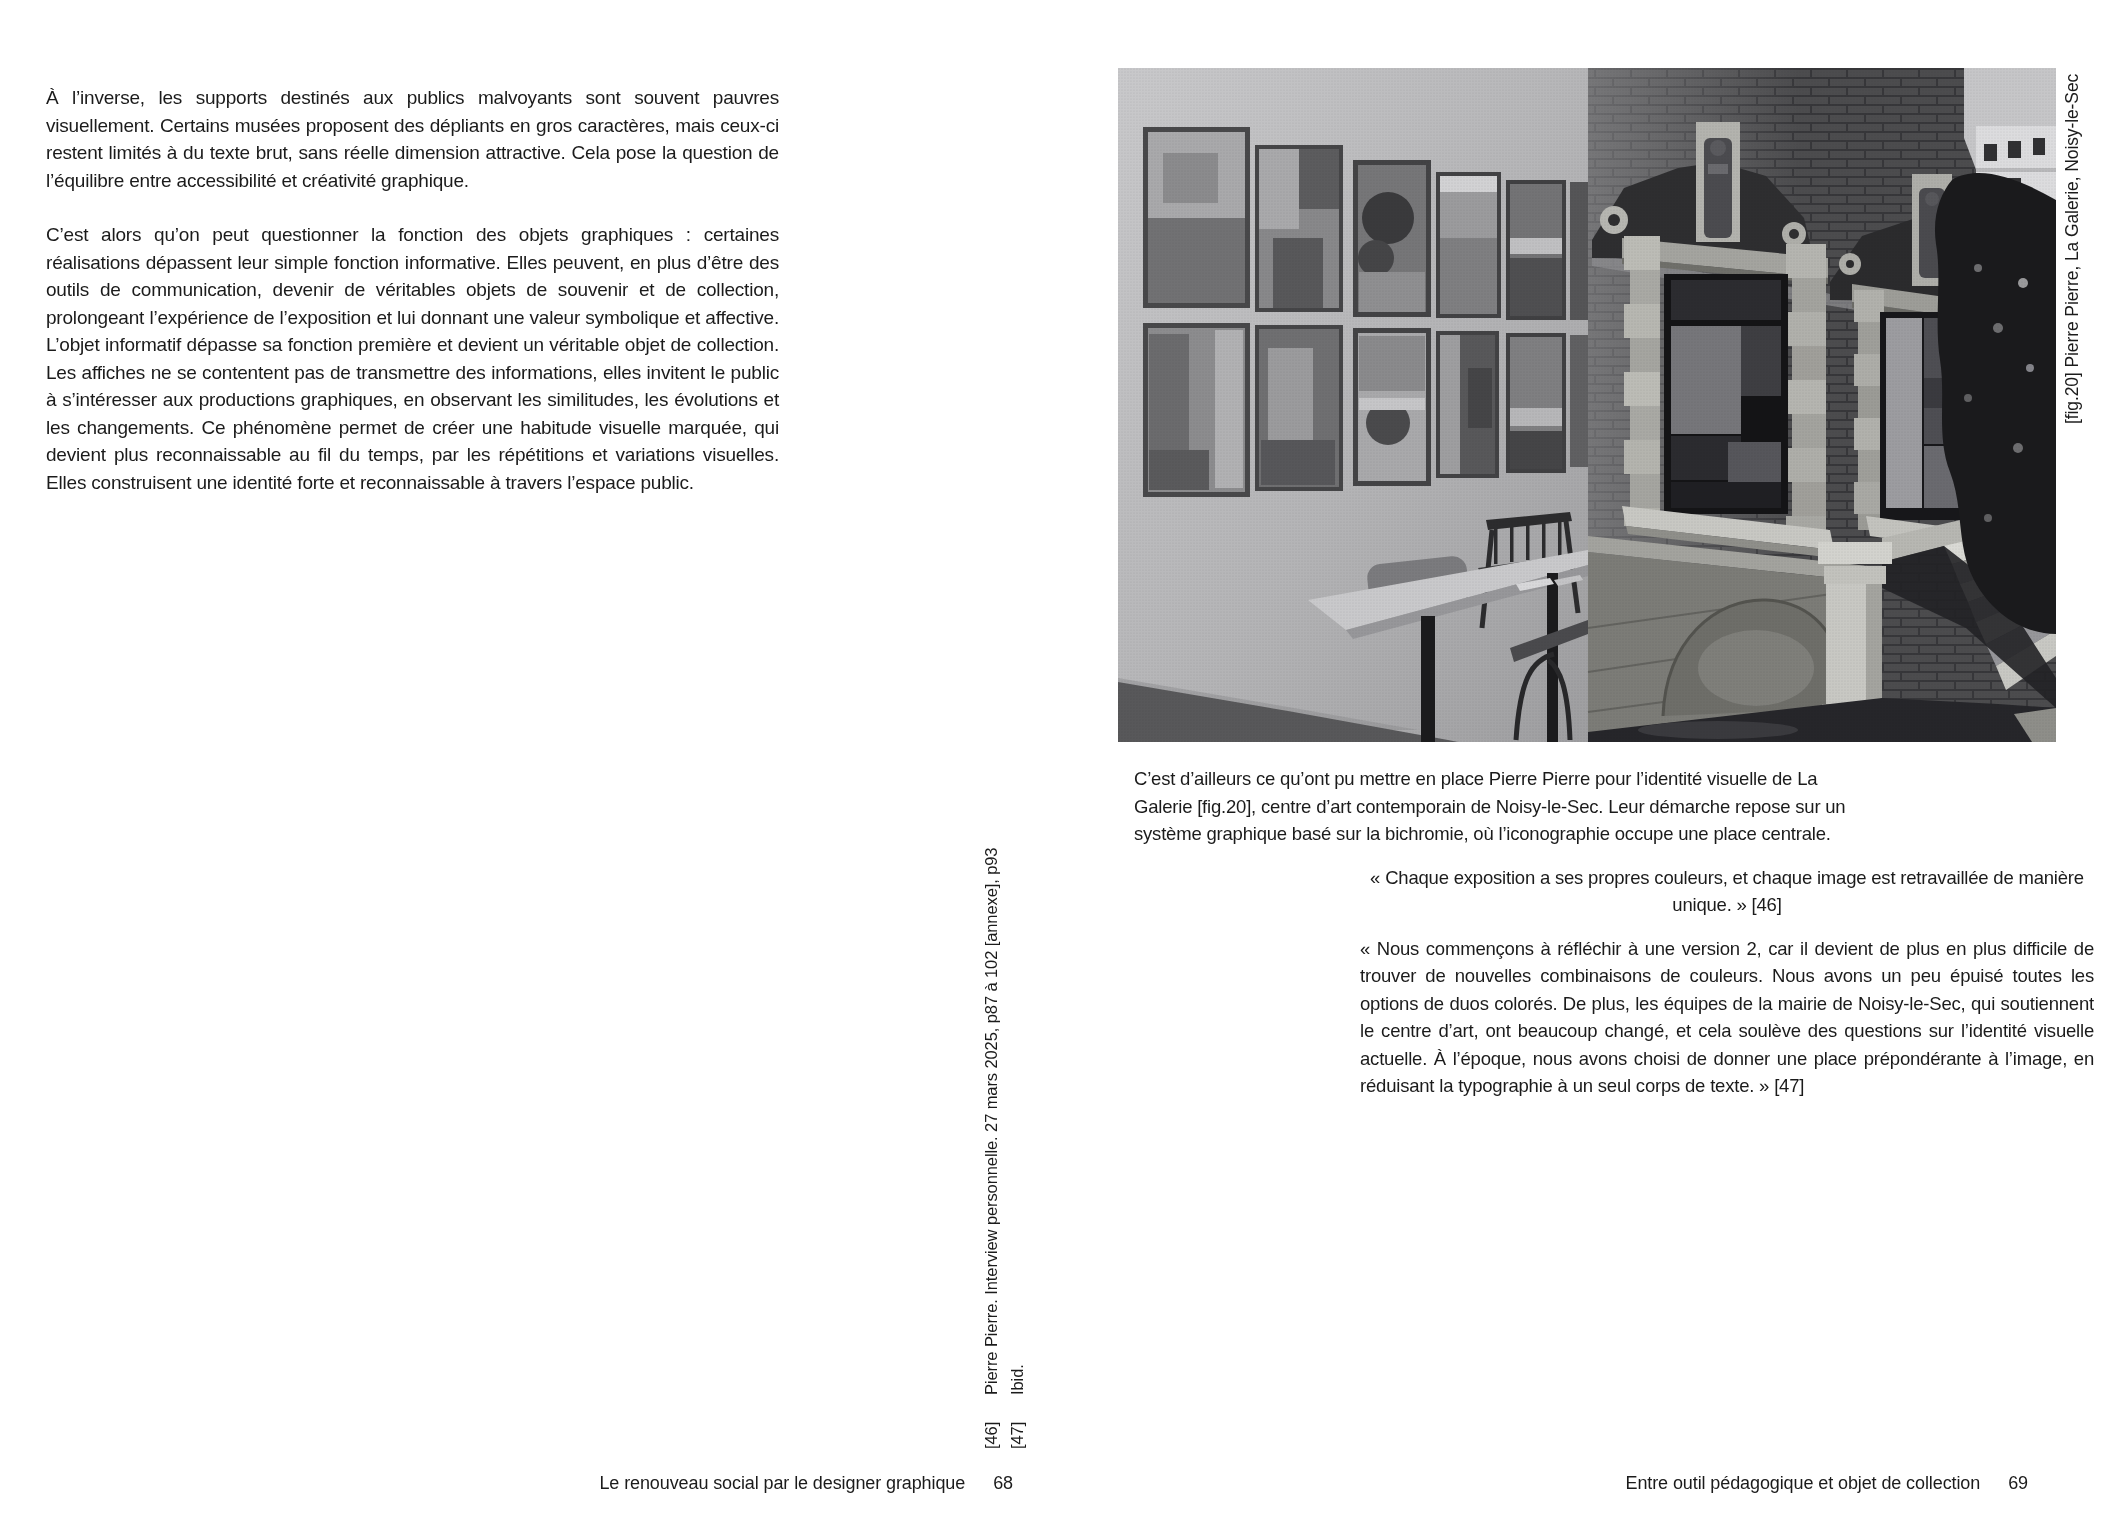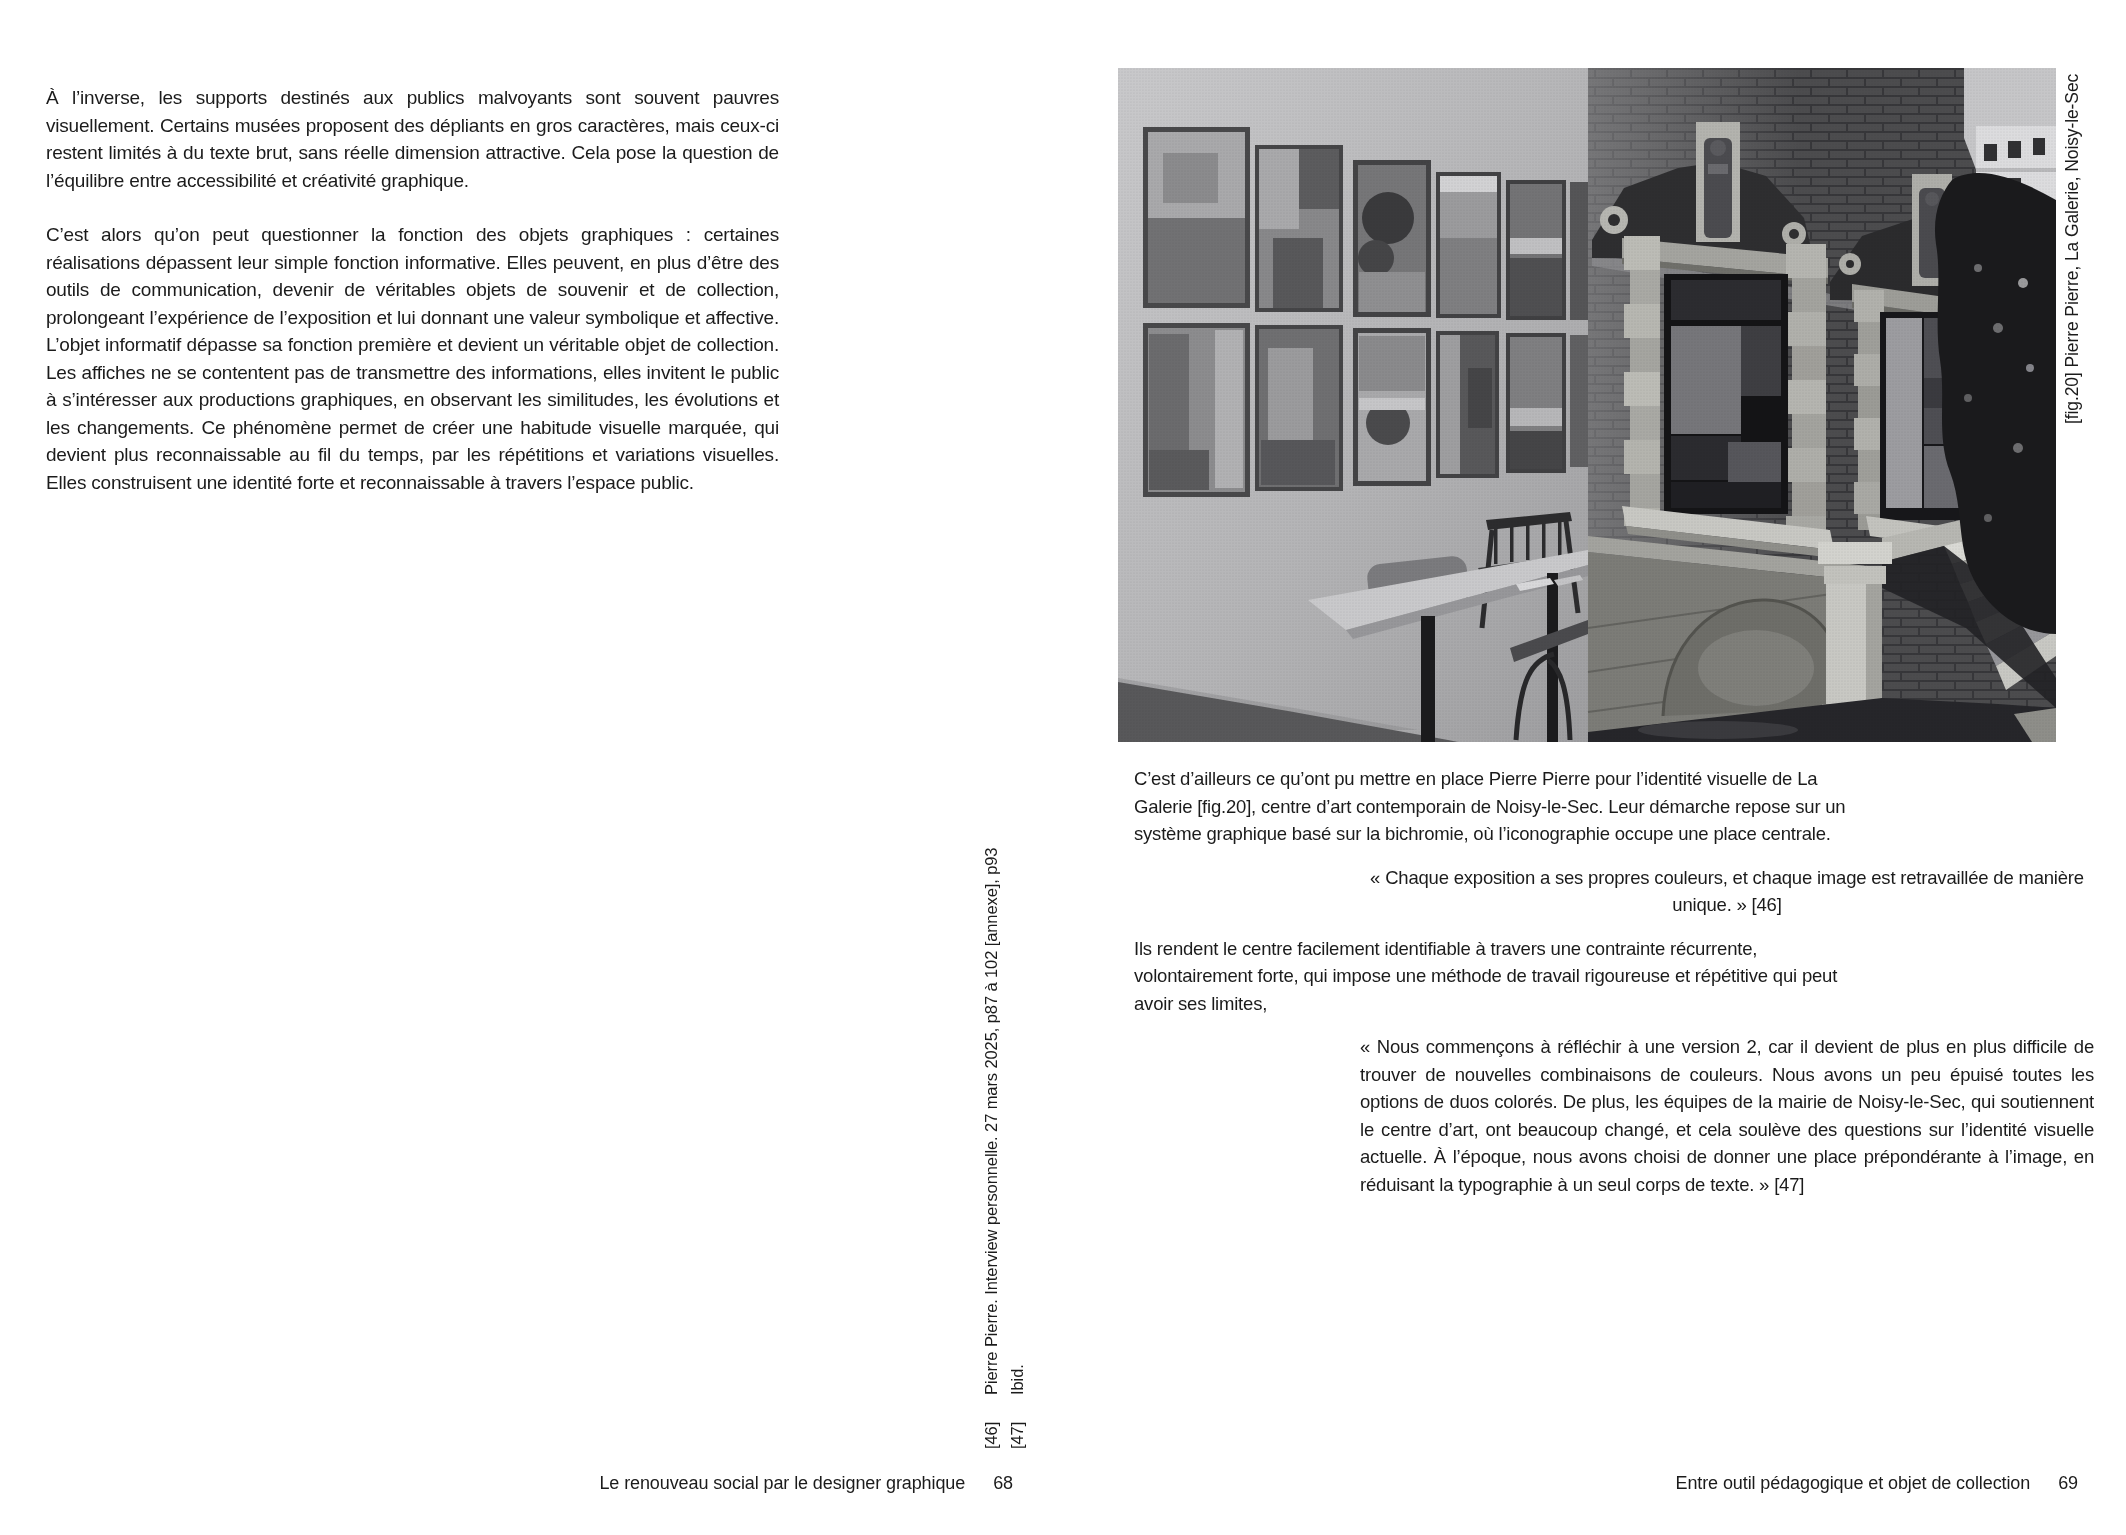--- a/index.html
+++ b/index.html
@@ -23,21 +23,21 @@
   .rp-text .quote.justify{text-align:justify;}
   
   .footnotes{position:absolute;left:978px;top:1449px;width:604px;
              transform:rotate(-90deg);transform-origin:0 0;
              font-size:16.5px;line-height:26px;letter-spacing:-0.1px;}
   .fn-line{white-space:nowrap;}
   .fn-marker{display:inline-block;width:54px;}
   
   .footer{position:absolute;top:1473px;font-size:18px;letter-spacing:-0.1px;text-align:right;}
   .footer-left{left:46px;width:967px;}
-  .footer-right{left:1118px;width:960px;text-align:right;}
+  .footer-right{left:1068px;width:960px;text-align:right;}
   .footer .pagenum{margin-left:28px;}
 </style>
 </head>
 <body>
 
 <div class="spread">
 
   <section>
     <div class="left-text">
       <p>À l’inverse, les supports destinés aux publics malvoyants sont souvent pauvres visuellement. Certains musées proposent des dépliants en gros caractères, mais ceux-ci restent limités à du texte brut, sans réelle dimension attractive. Cela pose la question de l’équilibre entre accessibilité et créativité graphique.</p>
@@ -314,21 +314,20 @@
 
         <rect width="938" height="674" fill="url(#dots)" opacity="0.13"></rect>
       </svg>
     </figure>
 
     <div class="vcaption">[fig.20] Pierre Pierre, La Galerie, Noisy-le-Sec</div>
 
     <div class="rp-text">
       <p class="para">C’est d’ailleurs ce qu’ont pu mettre en place Pierre Pierre pour l’identité visuelle de La Galerie [fig.20], centre d’art contemporain de Noisy-le-Sec. Leur démarche repose sur un système graphique basé sur la bichromie, où l’iconographie occupe une place centrale.</p>
       <p class="quote">« Chaque exposition a ses propres couleurs, et chaque image est retravaillée de manière unique. » [46]</p>
-      <p class="para">Ils rendent le centre facilement identifiable à travers une contrainte récurrente, volontairement forte, qui impose une méthode de travail rigoureuse et répétitive qui peut avoir ses limites,</p>
       <p class="quote justify">« Nous commençons à réfléchir à une version 2, car il devient de plus en plus difficile de trouver de nouvelles combinaisons de couleurs. Nous avons un peu épuisé toutes les options de duos colorés. De plus, les équipes de la mairie de Noisy-le-Sec, qui soutiennent le centre d’art, ont beaucoup changé, et cela soulève des questions sur l’identité visuelle actuelle. À l’époque, nous avons choisi de donner une place prépondérante à l’image, en réduisant la typographie à un seul corps de texte. » [47]</p>
     </div>
 
     <div class="footnotes">
       <div class="fn-line">
         <span class="fn-marker">[46]</span><span>Pierre Pierre. Interview personnelle. 27 mars 2025, p87 à 102 [annexe], p93</span>
       </div>
       <div class="fn-line">
         <span class="fn-marker">[47]</span><span>Ibid.</span>
       </div>

